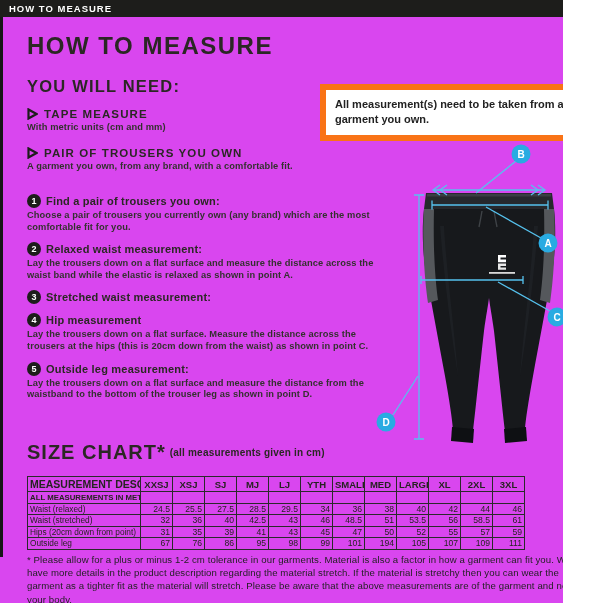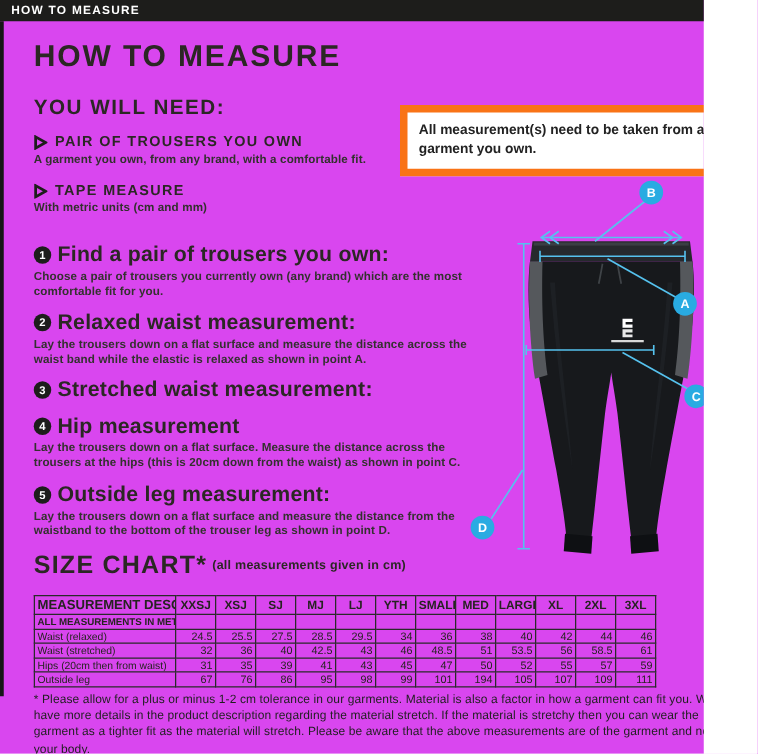--- a/index.html
+++ b/index.html
@@ -24,21 +24,21 @@
   .need-desc{font-size:9.3px;font-weight:bold;color:#33302e;margin-top:2px;letter-spacing:.1px;}
   
   .notice-box{position:absolute;left:320px;top:84px;width:253px;border:6px solid #f97316;
     padding:7px 9px;font-size:11px;font-weight:bold;line-height:1.4;color:#222;background:#fff;}
   
   .steps{position:absolute;left:27px;top:194px;width:348px;}
   .step{margin-bottom:9px;}
   .step-head{display:flex;align-items:center;margin-bottom:2px;}
   .step-num{width:14px;height:14px;border-radius:50%;background:#1d1d1b;color:#fff;
     font-size:9px;font-weight:bold;text-align:center;line-height:14px;flex:0 0 14px;}
-  .step-title{font-size:17px;font-weight:bold;color:#2b2724;margin-left:5px;letter-spacing:.2px;}
+  .step-title{font-size:11px;font-weight:bold;color:#2b2724;margin-left:5px;letter-spacing:.2px;}
   .step-body{font-size:9.3px;font-weight:bold;color:#34312f;line-height:1.25;letter-spacing:.1px;}
   
   .sc-heading{position:absolute;left:27px;top:441px;font-size:20px;font-weight:bold;letter-spacing:1px;color:#2b2724;}
   .sc-sub{font-size:10px;letter-spacing:.2px;vertical-align:3px;margin-left:4px;}
   table.size-table{position:absolute;left:27px;top:476px;border-collapse:collapse;table-layout:fixed;width:497px;}
   table.size-table td,table.size-table th{border:1px solid #2a2a2a;padding:0 2px;overflow:hidden;white-space:nowrap;}
   th.desc-h{font-size:10.5px;text-align:left;padding-left:3px;height:14px;}
   th.size-h{font-size:9.5px;text-align:center;}
   td.row-label{font-size:8.3px;text-align:left;padding-left:3px;height:10.5px;}
   td.row-label.bold{font-weight:bold;font-size:7.8px;}
@@ -68,32 +68,32 @@
 
   <div class="page-title">HOW TO MEASURE</div>
 
   <div class="ywn-heading">YOU WILL NEED:</div>
   <div class="need-list">
       <div class="need-item">
         <div class="row">
           <svg width="11" height="12" viewBox="0 0 11 12">
             <path d="M1.5,1.5 L9.5,6 L1.5,10.5 Z" fill="none" stroke="#1d1d1b" stroke-width="2.2" stroke-linejoin="miter"></path>
           </svg>
-          <span class="need-label">PAIR OF TROUSERS YOU OWN</span>
-        </div>
-        <div class="need-desc">A garment you own, from any brand, with a comfortable fit.</div>
+          <span class="need-label">TAPE MEASURE</span>
+        </div>
+        <div class="need-desc">With metric units (cm and mm)</div>
       </div>
       <div class="need-item">
         <div class="row">
           <svg width="11" height="12" viewBox="0 0 11 12">
             <path d="M1.5,1.5 L9.5,6 L1.5,10.5 Z" fill="none" stroke="#1d1d1b" stroke-width="2.2" stroke-linejoin="miter"></path>
           </svg>
-          <span class="need-label">TAPE MEASURE</span>
-        </div>
-        <div class="need-desc">With metric units (cm and mm)</div>
+          <span class="need-label">PAIR OF TROUSERS YOU OWN</span>
+        </div>
+        <div class="need-desc">A garment you own, from any brand, with a comfortable fit.</div>
       </div>
     </div>
 
   <div class="notice-box">All measurement(s) need to be taken from a garment you own.</div>
 
   <div class="steps">
       <div class="step">
         <div class="step-head">
           <span class="step-num">1</span>
           <span class="step-title">Find a pair of trousers you own:</span>
@@ -195,21 +195,21 @@
           <td class="val">43</td>
           <td class="val">46</td>
           <td class="val">48.5</td>
           <td class="val">51</td>
           <td class="val">53.5</td>
           <td class="val">56</td>
           <td class="val">58.5</td>
           <td class="val">61</td>
         </tr>
         <tr>
-          <td class="row-label">Hips (20cm then from waist)</td>
+          <td class="row-label">Hips (20cm down from point)</td>
           <td class="val">31</td>
           <td class="val">35</td>
           <td class="val">39</td>
           <td class="val">41</td>
           <td class="val">43</td>
           <td class="val">45</td>
           <td class="val">47</td>
           <td class="val">50</td>
           <td class="val">52</td>
           <td class="val">55</td>

